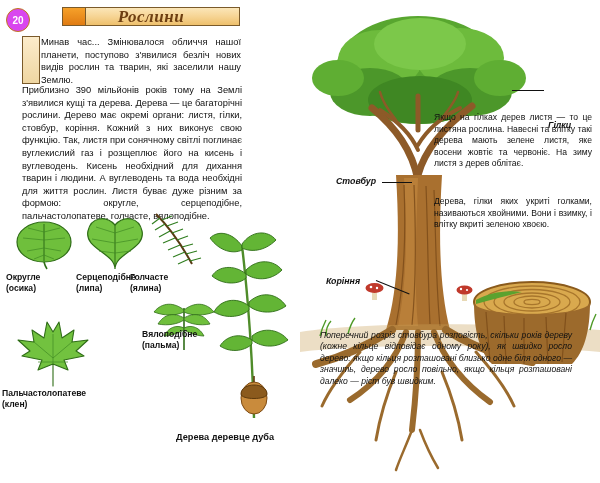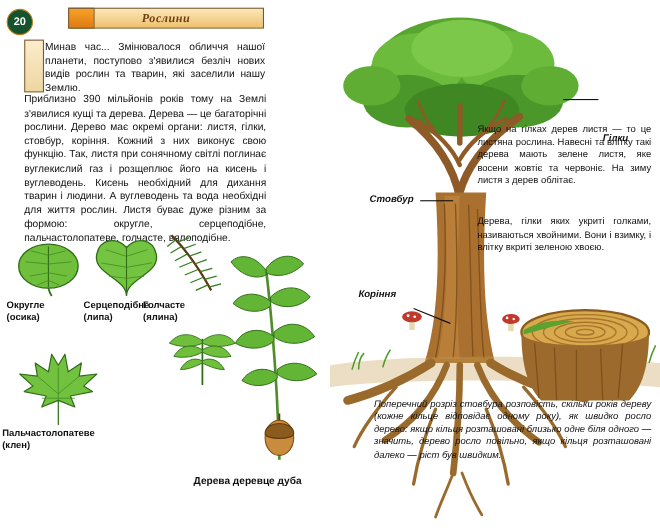--- a/index.html
+++ b/index.html
@@ -10,34 +10,34 @@
     color:#1b1b1b;
     position:relative;
     overflow:hidden;
   }
   .page{position:absolute;inset:0;}
 
   
   .page-number{
     position:absolute;left:6px;top:8px;width:22px;height:22px;
     border-radius:50%;
-    background:#14532d;
+    background:#d946ef;
     border:1px solid #c07a18;
     color:#ffffff;font-size:10px;font-weight:bold;
     display:flex;align-items:center;justify-content:center;
   }
   .title-bar{
     position:absolute;left:62px;top:7px;width:176px;height:17px;
     border:1px solid #7a5a2a;
     background:linear-gradient(180deg,#fbe6b8 0%,#f6d494 50%,#eec06c 100%);
     display:flex;align-items:center;justify-content:center;
   }
   .title-bar .t{
     font-family:"Liberation Serif", serif;
-    font-weight:bold;font-style:italic;font-size:11px;color:#6e3f12;
+    font-weight:bold;font-style:italic;font-size:17px;color:#6e3f12;
     letter-spacing:.5px;
   }
   .title-swatch{
     position:absolute;left:62px;top:7px;width:22px;height:17px;
     background:linear-gradient(180deg,#f6a12a,#e07b12);
     border:1px solid #7a5a2a;
   }
 
   
   .para{
@@ -165,20 +165,24 @@
       <g fill="#6fbf3c" stroke="#2f6d17" stroke-width=".8">
         <path d="M34 20 C24 12 12 12 4 22 C14 26 26 26 34 22 Z"></path>
         <path d="M34 20 C44 12 56 12 64 22 C54 26 42 26 34 22 Z"></path>
         <path d="M34 28 C24 22 14 24 8 34 C18 36 28 34 34 30 Z"></path>
         <path d="M34 28 C44 22 54 24 60 34 C50 36 40 34 34 30 Z"></path>
         <path d="M34 38 C26 34 18 38 14 46 C22 46 30 42 34 40 Z"></path>
         <path d="M34 38 C42 34 50 38 54 46 C46 46 38 42 34 40 Z"></path>
       </g>
     </svg>
   </div>
+  <div class="leaf-cap" style="left:142px;top:329px;width:86px;">
+    <span>Вялоподібне</span><br>
+    <span>(пальма)</span>
+  </div>
 
   <div class="leaf" style="left:14px;top:318px;">
     <svg width="78" height="70" viewBox="0 0 78 70">
       <path d="M39 68 L39 46
                L24 52 L28 42 L8 38 L16 33 L4 22 L20 24 L18 12 L30 20 L33 4
                L39 14 L45 4 L48 20 L60 12 L58 24 L74 22 L62 33 L70 38 L50 42
                L54 52 L39 46 Z" fill="#72c23f" stroke="#2f6d17" stroke-width="1.1" stroke-linejoin="round"></path>
       <g stroke="#3f8a22" stroke-width=".7" fill="none">
         <path d="M39 46 L39 16"></path>
           <path d="M39 40 L20 24"></path>
@@ -305,20 +309,20 @@
       </g>
     </svg>
   </div>
 
   <div class="label" style="left:548px;top:84px;margin-top:36px;">Гілки</div>
   <div class="leaderline" style="left:512px;top:90px;width:32px;"></div>
 
   <div class="label" style="left:336px;top:176px;">Стовбур</div>
   <div class="leaderline" style="left:382px;top:182px;width:30px;"></div>
 
-  <div class="label" style="left:326px;top:262px;">Коріння</div>
+  <div class="label" style="left:326px;top:276px;">Коріння</div>
   <div class="leaderline" style="left:376px;top:280px;width:36px;transform:rotate(22deg);transform-origin:left center;"></div>
 
   <div class="rcap" style="left:434px;top:196px;width:158px;">Дерева, гілки яких укриті голками, називаються хвойними. Вони і взимку, і влітку вкриті зеленою хвоєю.</div>
   <div class="rcap" style="left:434px;top:112px;width:158px;">Якщо на гілках дерев листя — то це листяна рослина. Навесні та влітку такі дерева мають зелене листя, яке восени жовтіє та червоніє. На зиму листя з дерев облітає.</div>
-  <div class="ital-para" style="left:340px;top:330px;width:252px;margin-top:32px;">Поперечний розріз стовбура розповість, скільки років дереву (кожне кільце відповідає одному року), як швидко росло дерево: якщо кільця розташовані близько одне біля одного — значить, дерево росло повільно, якщо кільця розташовані далеко — ріст був швидким.</div>
+  <div class="ital-para" style="left:320px;top:330px;width:252px;">Поперечний розріз стовбура розповість, скільки років дереву (кожне кільце відповідає одному року), як швидко росло дерево: якщо кільця розташовані близько одне біля одного — значить, дерево росло повільно, якщо кільця розташовані далеко — ріст був швидким.</div>
 
 </div>
 
 </body></html>

